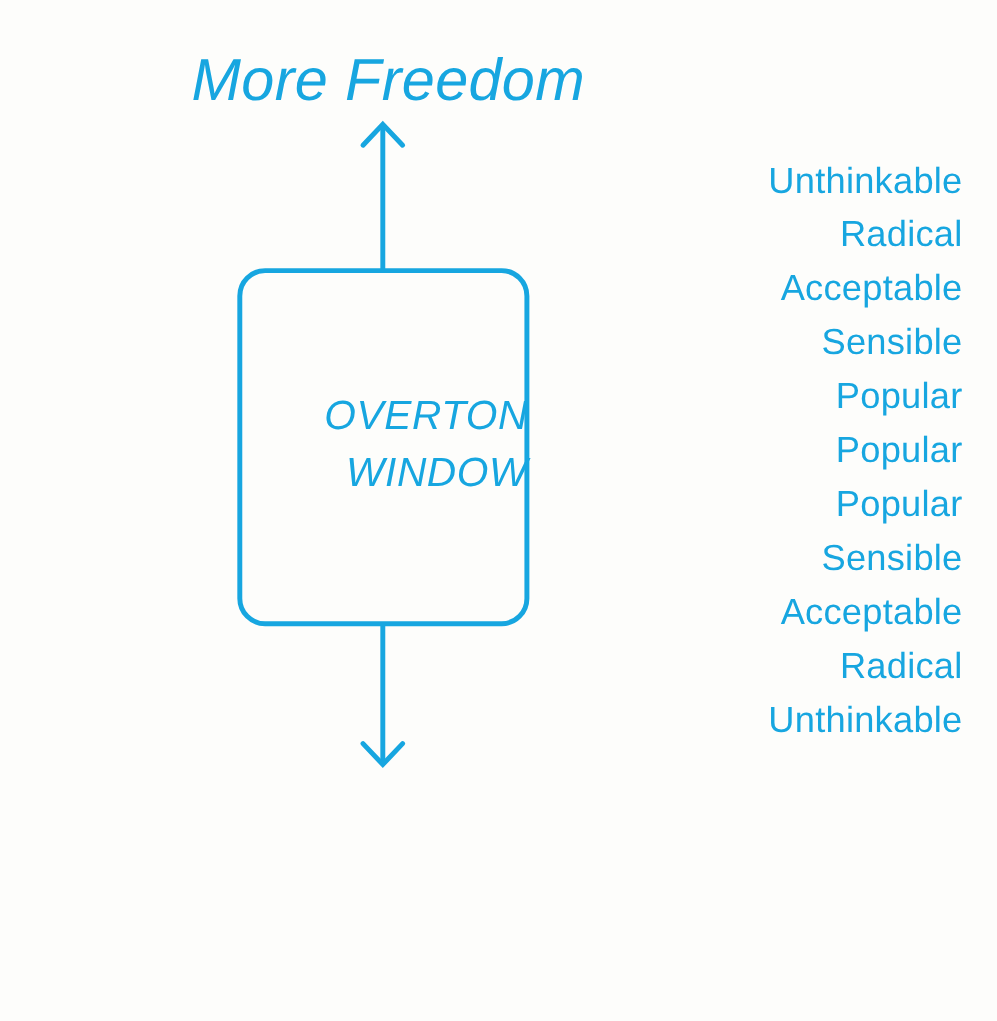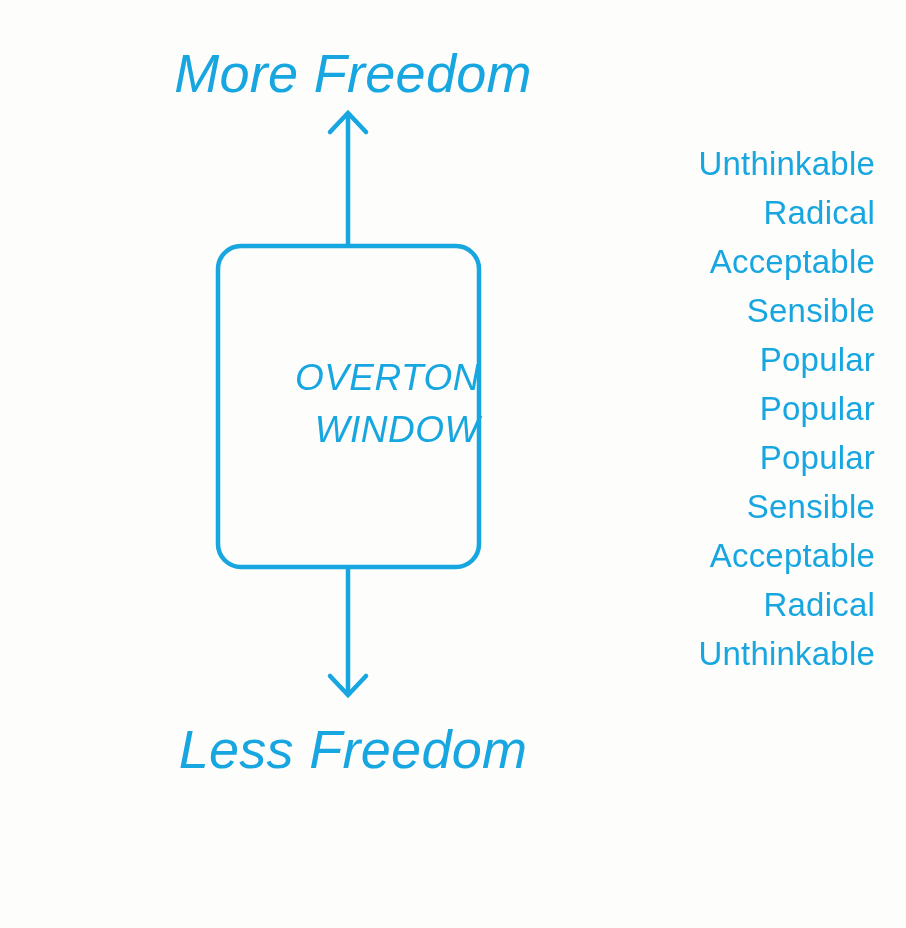--- a/index.html
+++ b/index.html
@@ -115,21 +115,20 @@
     <polyline points="330,676 348,695 366,676" fill="none" stroke="#17a6e0" stroke-width="4.5" stroke-linecap="round" stroke-linejoin="miter"></polyline>
 
     <rect x="218" y="246" width="261" height="321" rx="23" ry="23" fill="#fdfdfb" stroke="#17a6e0" stroke-width="4.5"></rect>
   </svg>
 
   <div class="pole-label" id="label-more-freedom">More Freedom</div>
 
   <div id="window-box-text">OVERTON
 WINDOW</div>
 
-  <div class="pole-label" id="label-less-freedom">Less Freedom</div>
 
   <ul id="scale-list">
     <li>Unthinkable</li>
     <li>Radical</li>
     <li>Acceptable</li>
     <li>Sensible</li>
     <li>Popular</li>
     <li>Popular</li>
     <li>Popular</li>
     <li>Sensible</li>

